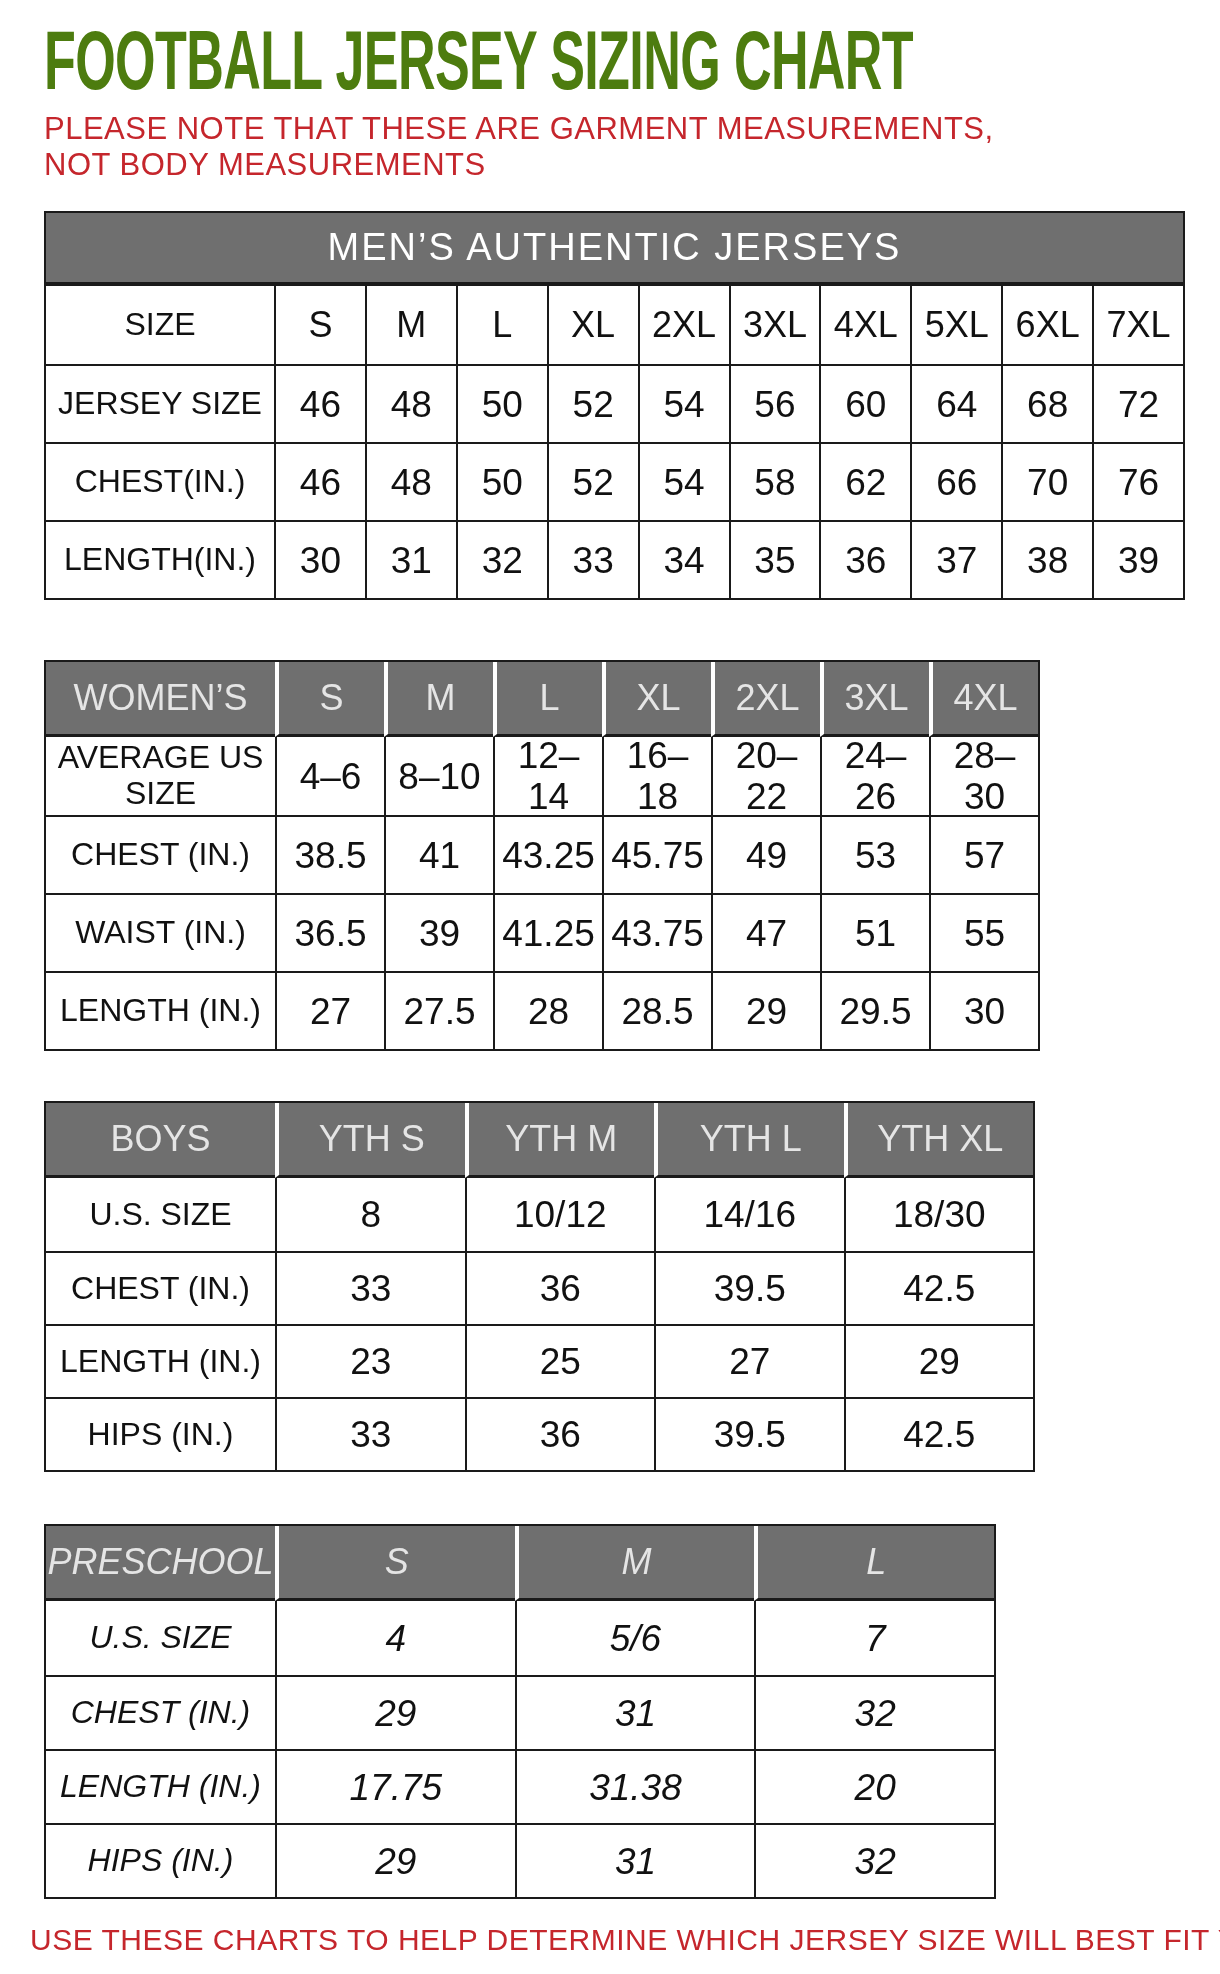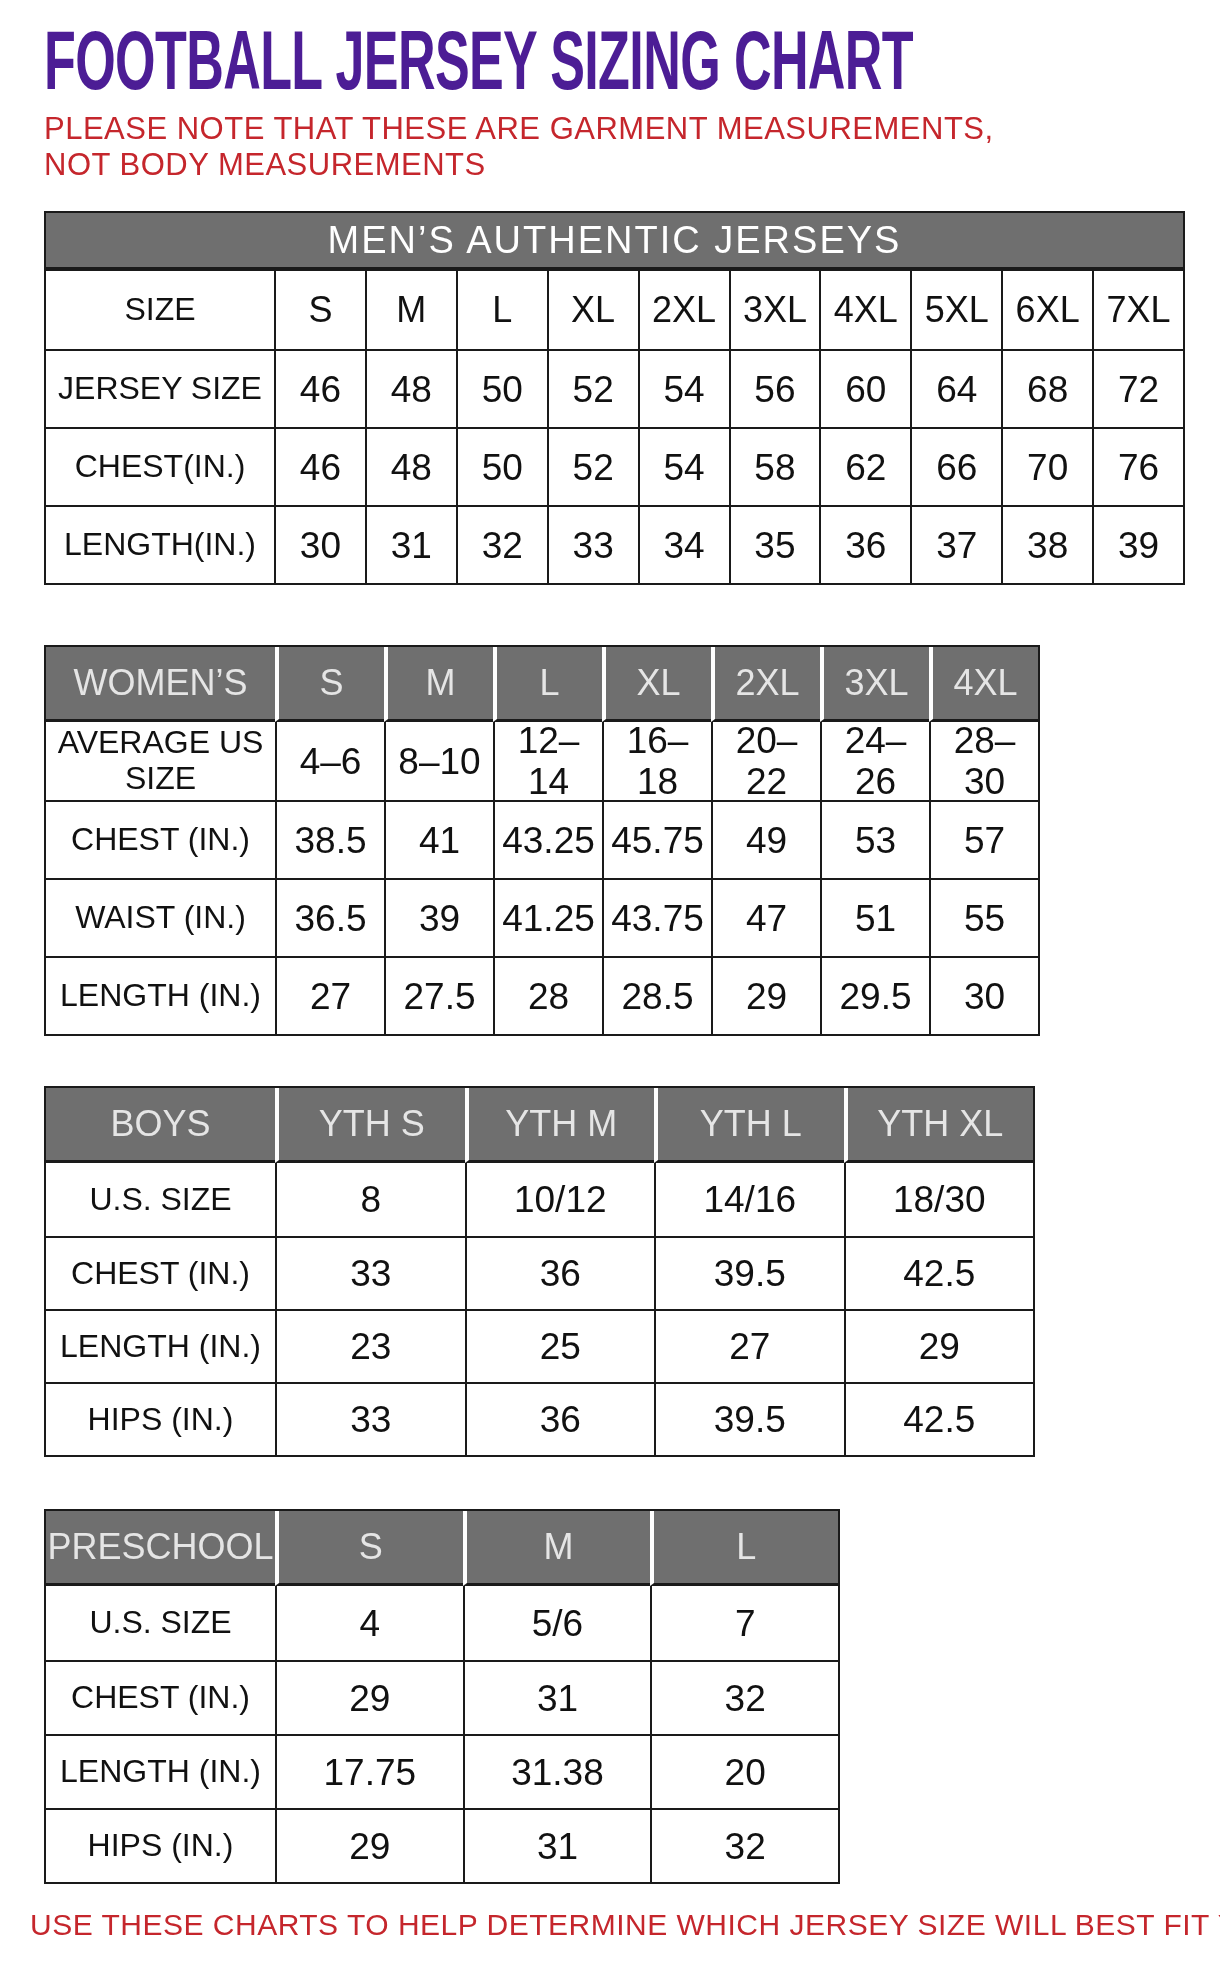--- a/index.html
+++ b/index.html
@@ -13,21 +13,21 @@
     background: #ffffff;
     font-family: "Liberation Sans", sans-serif;
     color: #111111;
   }
   
   .title {
     margin: 8px 0 0 0;
     font-size: 84px;
     font-weight: 800;
     line-height: 0.92;
-    color: #4c1d95;
+    color: #4d7c0f;
     white-space: nowrap;
   }
   .title .squeeze {
     display: inline-block;
     transform: scaleX(0.62);
     transform-origin: left center;
     letter-spacing: -1px;
   }
   
   .note {
@@ -35,21 +35,21 @@
     max-width: 950px;
     font-size: 31px;
     line-height: 36px;
     color: var(--red);
     letter-spacing: 0.5px;
   }
   
   .sizing-table { box-sizing: border-box; }
   .sizing-table .banner {
     box-sizing: border-box;
-    height: 60px;
+    height: 75px;
     background: var(--gray);
     border-bottom: 4px solid var(--line);
     color: #ffffff;
     font-size: 38px;
     letter-spacing: 2px;
     display: flex;
     align-items: center;
     justify-content: center;
   }
   .sizing-table .grid {
@@ -78,21 +78,21 @@
     border-top: none;
     border-bottom: 3px solid var(--line);
   }
   .gray-head.c0 { border-left: none; }
   .size-head { font-size: 36px; }
   .row-label { font-size: 32px; }
   .value { font-size: 37px; }
   .mens      { width: 1141px; margin-top: 28px; --rh: 78px; --labelw: 228px; }
   .womens    { width: 996px;  margin-top: 60px; --rh: 78px; --labelw: 229px; }
   .boys      { width: 991px;  margin-top: 50px; --rh: 73px; --labelw: 229px; }
-  .preschool { width: 796px;  margin-top: 52px; --rh: 74px; --labelw: 229px; }
+  .preschool { width: 952px;  margin-top: 52px; font-style: italic; --rh: 74px; --labelw: 229px; }
   .cell { height: var(--rh); }
   .gray-head { height: 75px; }
   
   .footer {
     margin-top: 24px;
     margin-left: -14px;
     font-size: 30px;
     color: var(--red);
     letter-spacing: 0.5px;
     white-space: nowrap;

